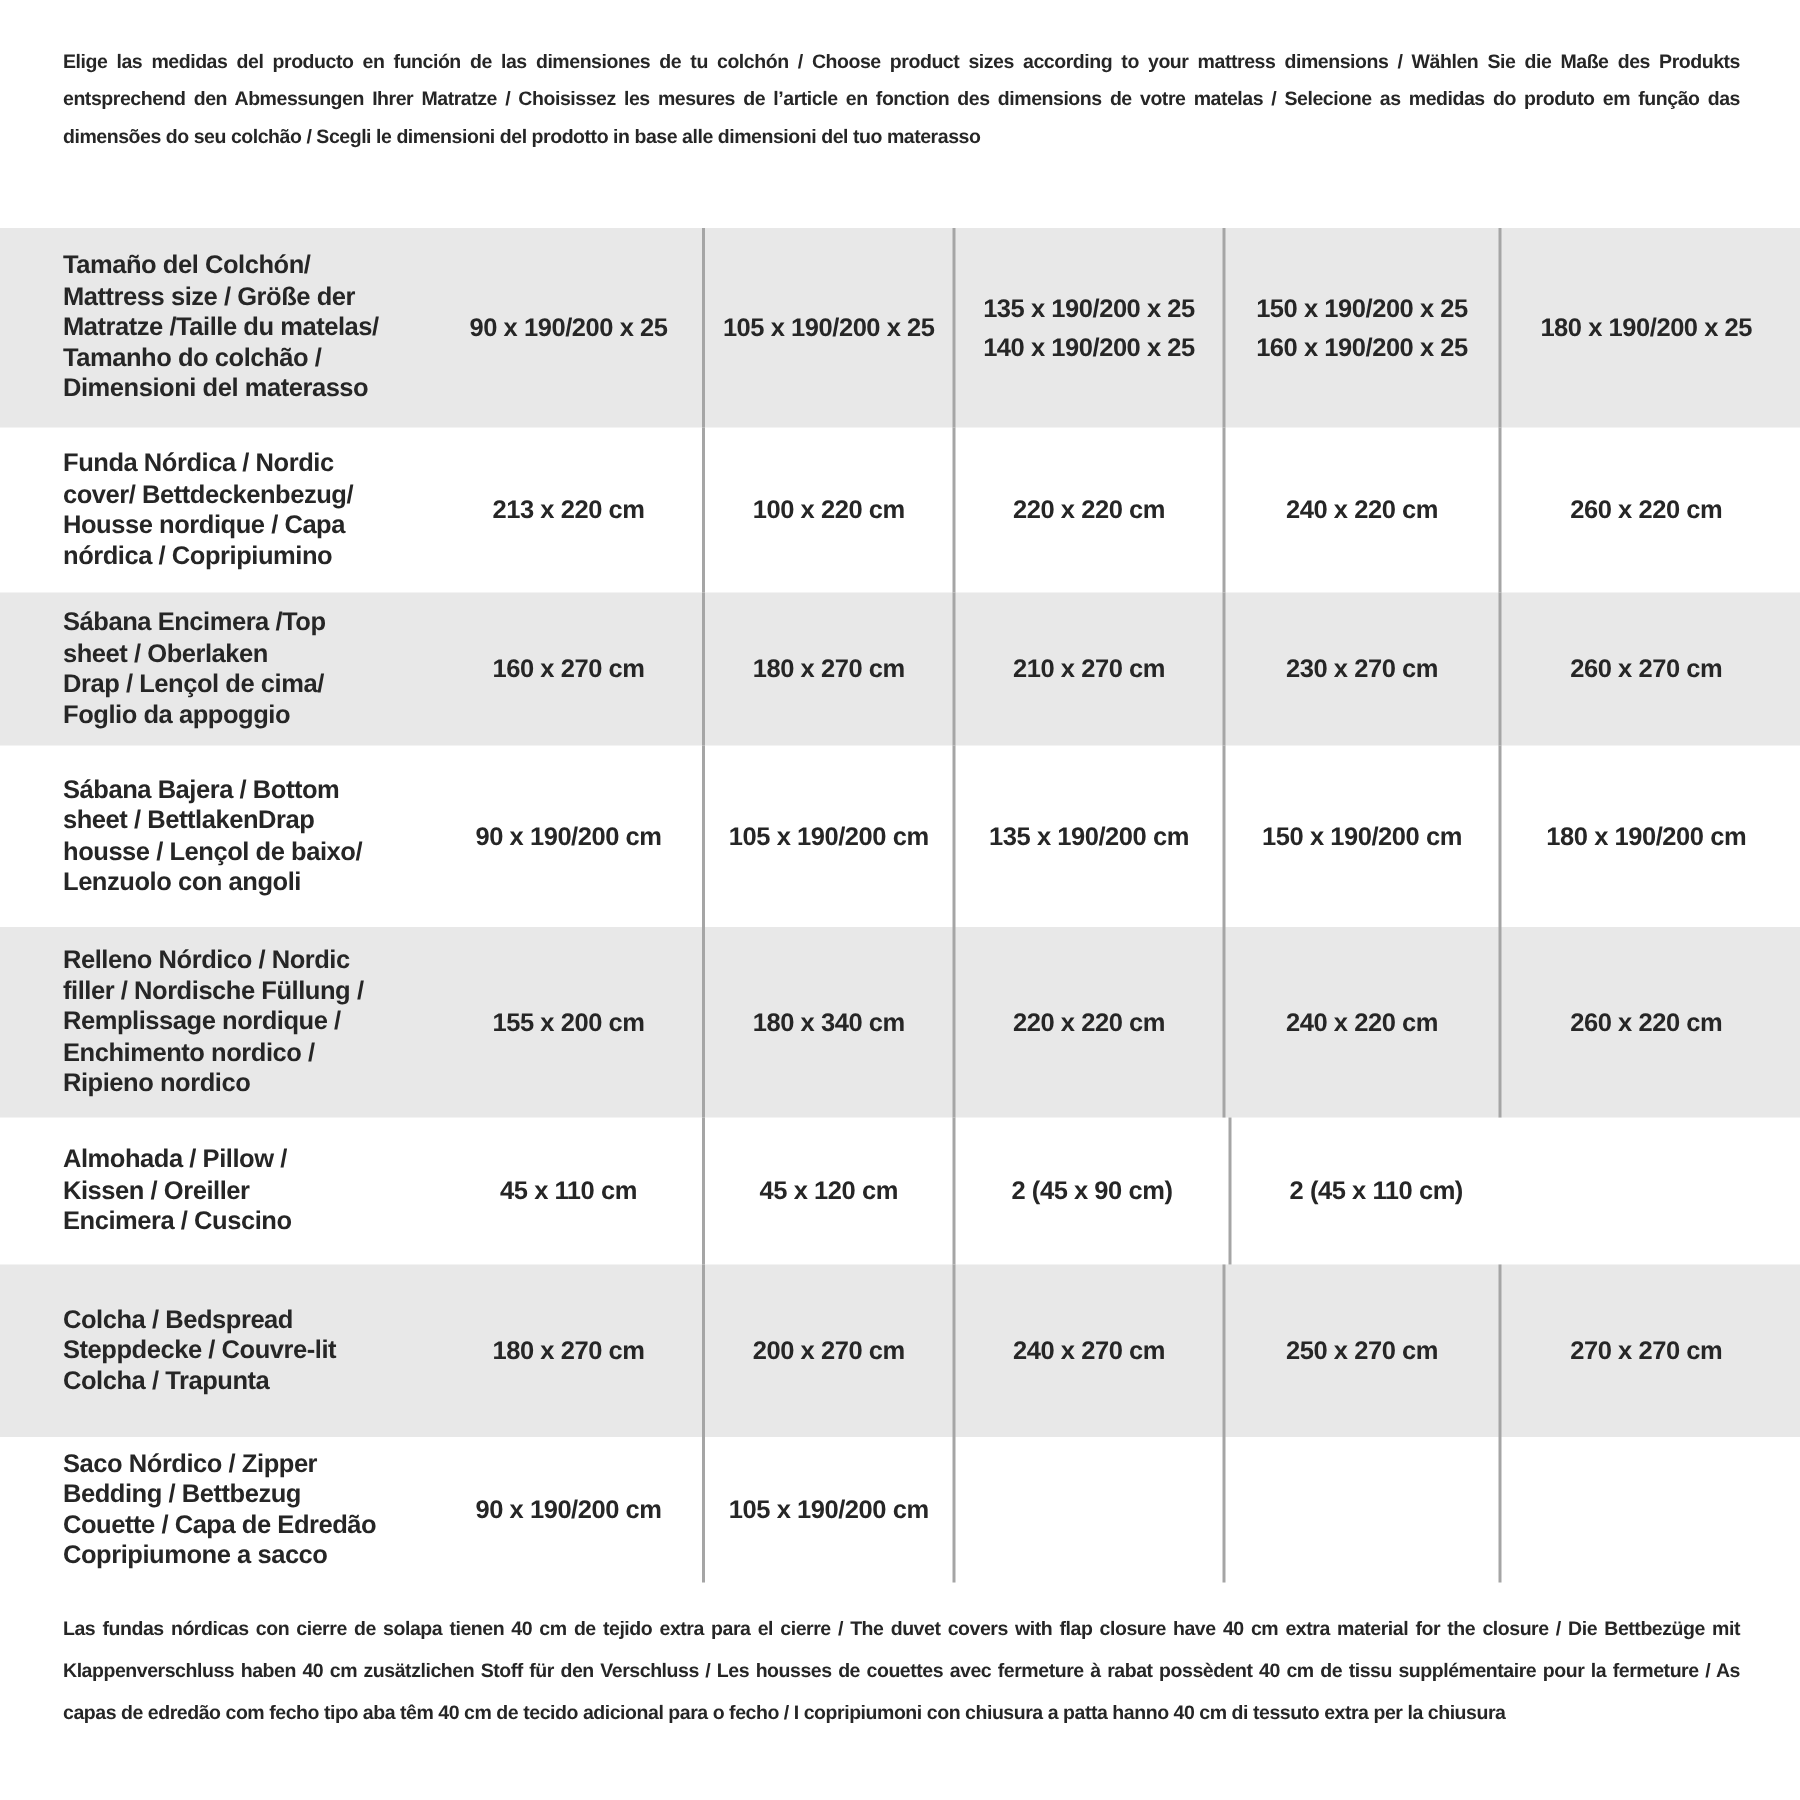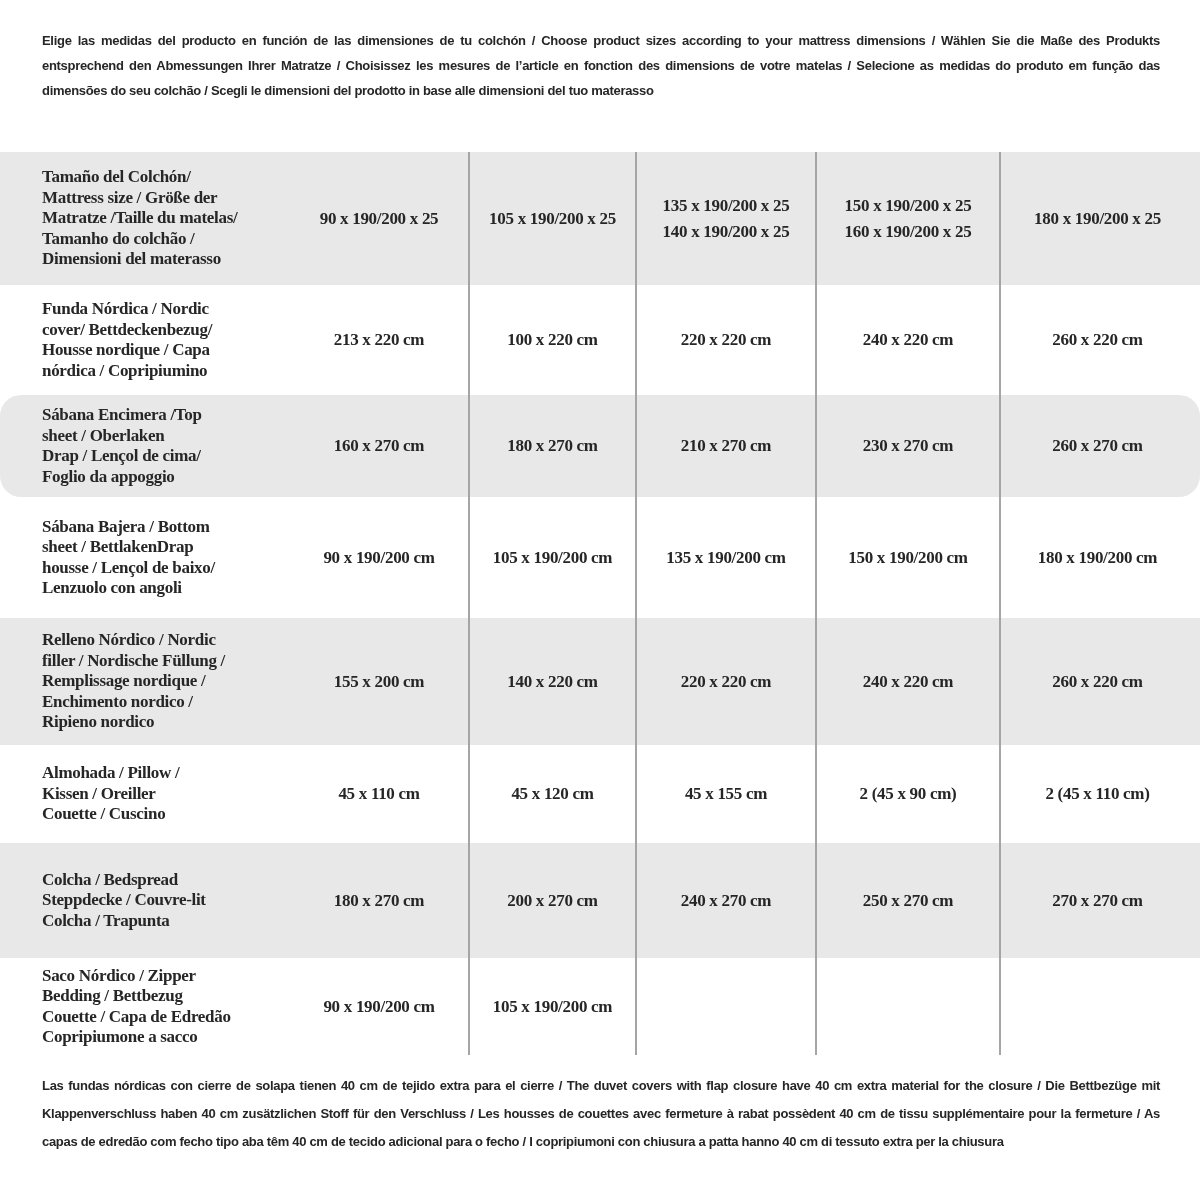--- a/index.html
+++ b/index.html
@@ -23,32 +23,31 @@
     position:absolute;top:1072px;left:42px;right:40px;
     font-size:13px;line-height:28px;font-weight:bold;
     letter-spacing:-0.3px;text-align:justify;
   }
 
   .size-table{position:absolute;top:152px;left:0;width:1200px;}
   .trow{display:flex;align-items:center;width:1200px;}
   .trow.shaded{background:var(--shade);}
   .r0{height:133px;}
   .r1{height:110px;}
-  .r2{height:102px;border-radius:21px;}
+  .r2{height:102px;}
   .r3{height:121px;}
   .r4{height:127px;}
   .r5{height:98px;}
   .r6{height:115px;}
   .r7{height:97px;}
 
   .cell{
     align-self:stretch;display:flex;align-items:center;
     font-weight:bold;letter-spacing:-0.3px;
     white-space:pre-line;
-    font-family:Liberation Serif, serif;
   }
   .label-cell{
     width:290px;padding-left:42px;padding-right:6px;
     font-size:17px;line-height:20.5px;
   }
   .val-cell{
     justify-content:center;text-align:center;
     font-size:17px;line-height:26px;
   }
   .c1{width:178px;}
@@ -117,33 +116,32 @@
       <div class="cell val-cell c5">180 x 190/200 cm</div>
     </div>
 
     <div class="trow shaded r4">
       <div class="cell label-cell">Relleno Nórdico / Nordic
 filler / Nordische Füllung /
 Remplissage nordique /
 Enchimento nordico /
 Ripieno nordico</div>
       <div class="cell val-cell c1">155 x 200 cm</div>
-      <div class="cell val-cell c2">140 x 220 cm</div>
+      <div class="cell val-cell c2">180 x 340 cm</div>
       <div class="cell val-cell c3">220 x 220 cm</div>
       <div class="cell val-cell c4">240 x 220 cm</div>
       <div class="cell val-cell c5">260 x 220 cm</div>
     </div>
 
     <div class="trow r5">
       <div class="cell label-cell">Almohada  / Pillow /
 Kissen / Oreiller
-Couette / Cuscino</div>
+Encimera / Cuscino</div>
       <div class="cell val-cell c1">45 x 110 cm</div>
       <div class="cell val-cell c2">45 x 120 cm</div>
-      <div class="cell val-cell c3">45 x 155 cm</div>
       <div class="cell val-cell c4">2 (45 x 90 cm)</div>
       <div class="cell val-cell c5">2 (45 x 110 cm)</div>
     </div>
 
     <div class="trow shaded r6">
       <div class="cell label-cell">Colcha / Bedspread
 Steppdecke / Couvre-lit
 Colcha / Trapunta</div>
       <div class="cell val-cell c1">180 x 270 cm</div>
       <div class="cell val-cell c2">200 x 270 cm</div>

